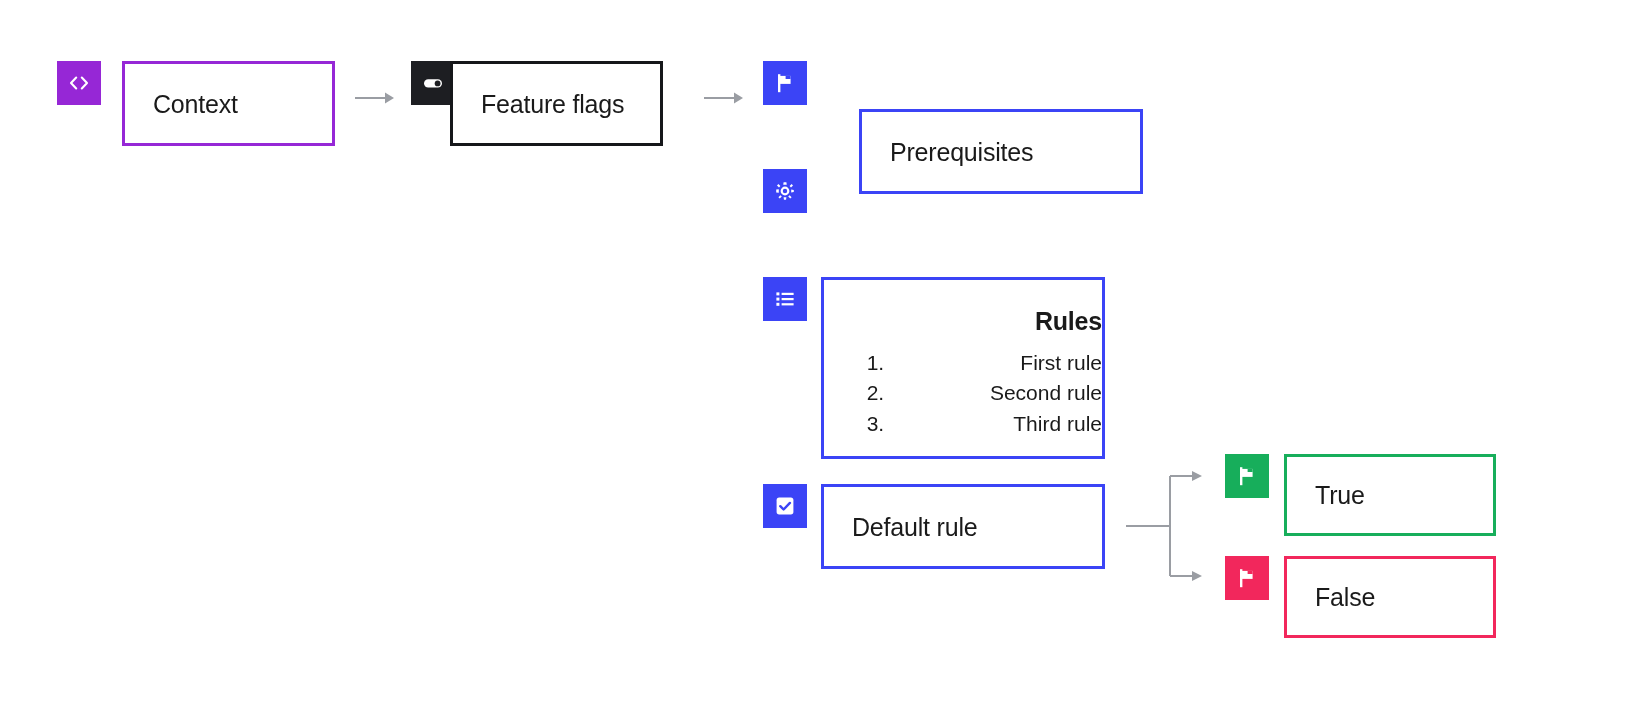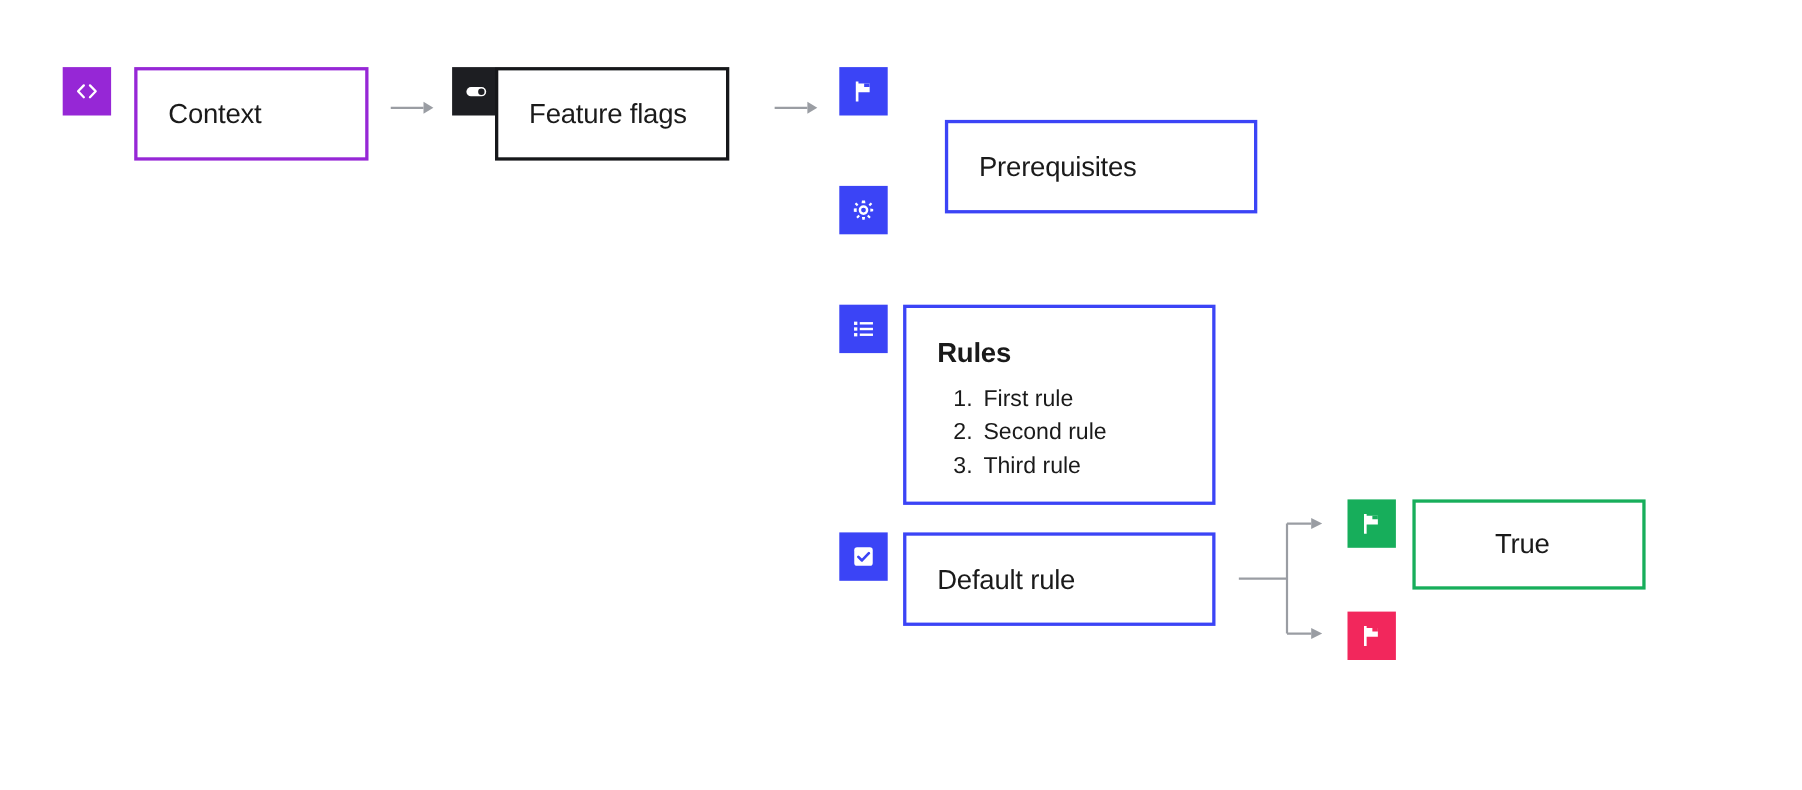--- a/index.html
+++ b/index.html
@@ -36,20 +36,21 @@
 
   .node-box {
     position: absolute;
     box-sizing: border-box;
     background: #ffffff;
     display: flex;
     align-items: center;
   }
   .node-box.titled {
     display: block;
+    text-align: right;
   }
 
   .node-label {
     font-size: 25px;
     font-weight: 400;
     color: #1a1a1a;
     letter-spacing: -0.2px;
     padding-left: 28px;
     line-height: 1.2;
   }
@@ -202,26 +203,29 @@
   </svg>
 
   <div class="icon-badge bg-green" style="left:1225px; top:454px;">
     <svg width="24" height="24" viewBox="0 0 24 24" aria-hidden="true">
       <path d="M6.2 4.4 V20.0" stroke="#ffffff" stroke-width="2.4" stroke-linecap="square"></path>
       <path d="M6.2 4.9 H17.6 V12.9 H6.2 Z" fill="#ffffff"></path>
       <path d="M12.6 4.9 H17.6 V8.0 H12.6 Z" fill="#17AE5B"></path>
     </svg>
   </div>
 
-  <div class="node-box box-green" style="left:1284px; top:454px; width:212px; height:82px;padding-left:44px;">
+  <div class="node-box box-green" style="left:1284px; top:454px; width:212px; height:82px;">
     <span class="node-label">True</span>
   </div>
 
   <div class="icon-badge bg-pink" style="left:1225px; top:556px;">
     <svg width="24" height="24" viewBox="0 0 24 24" aria-hidden="true">
       <path d="M6.2 4.4 V20.0" stroke="#ffffff" stroke-width="2.4" stroke-linecap="square"></path>
       <path d="M6.2 4.9 H17.6 V12.9 H6.2 Z" fill="#ffffff"></path>
       <path d="M12.6 4.9 H17.6 V8.0 H12.6 Z" fill="#F2275C"></path>
     </svg>
   </div>
 
+  <div class="node-box box-pink" style="left:1284px; top:556px; width:212px; height:82px;">
+    <span class="node-label">False</span>
+  </div>
 
 </div>
 
 </body></html>

